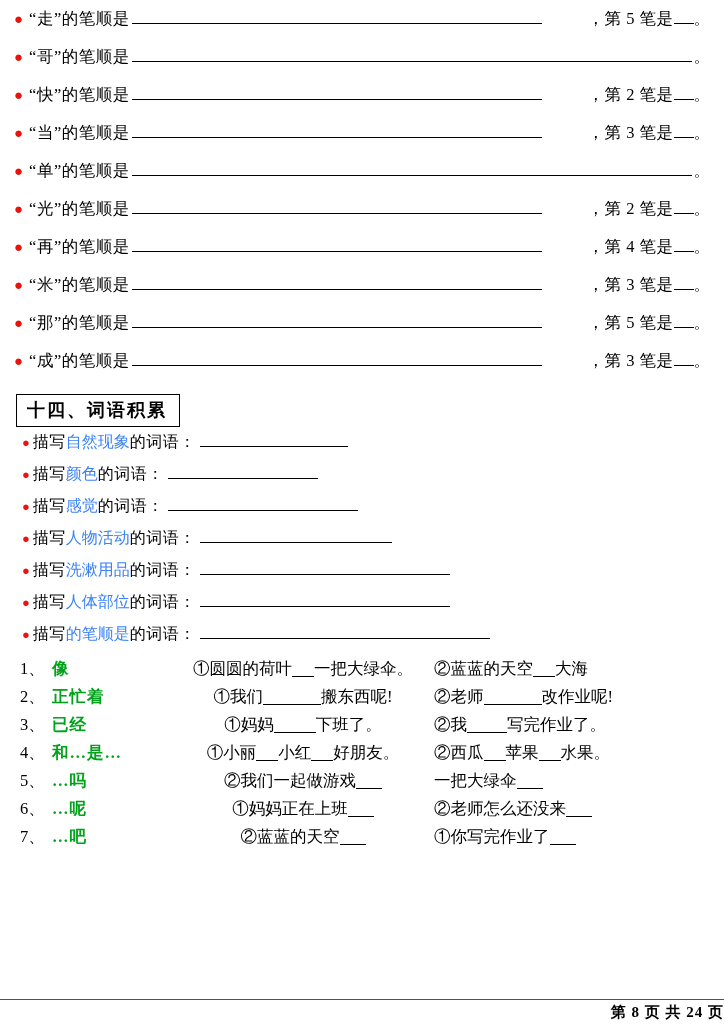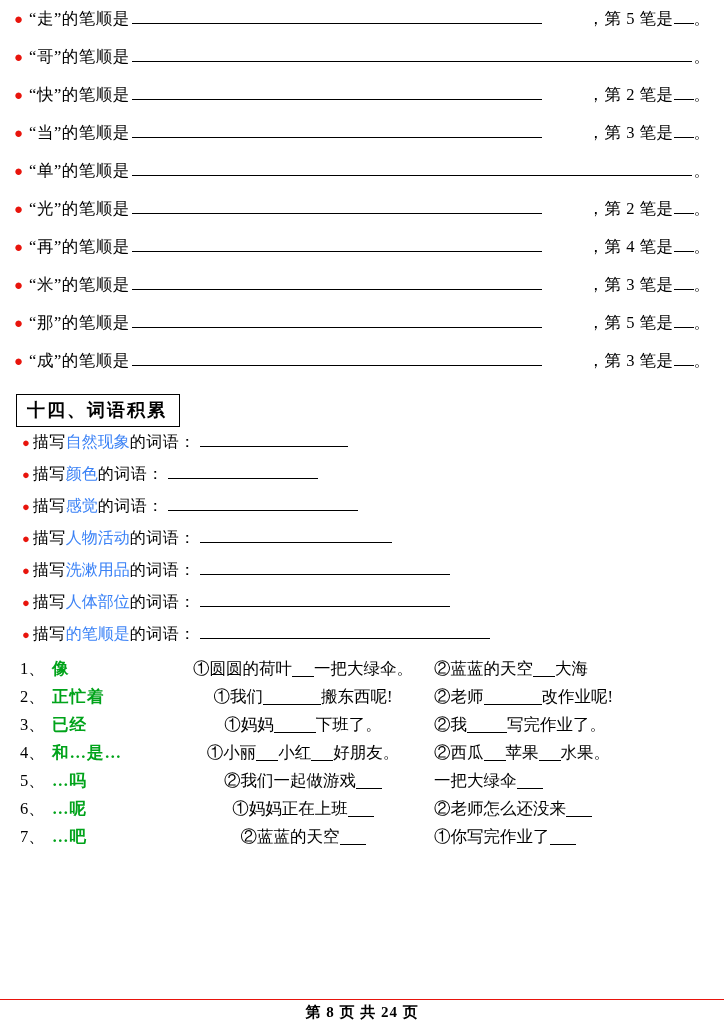--- a/index.html
+++ b/index.html
@@ -154,21 +154,21 @@
     height: 15px;
     vertical-align: -3px;
   }
 
   
   .footer {
     position: absolute;
     left: 0;
     right: 0;
     bottom: 2px;
-    text-align: center;
+    text-align: right;
     font-size: 15px;
     font-weight: bold;
     letter-spacing: 1px;
     border-top: 1px solid #e8140c;
     padding-top: 3px;
   }
   .footer .num {
     color: #000;
   }
 </style>

